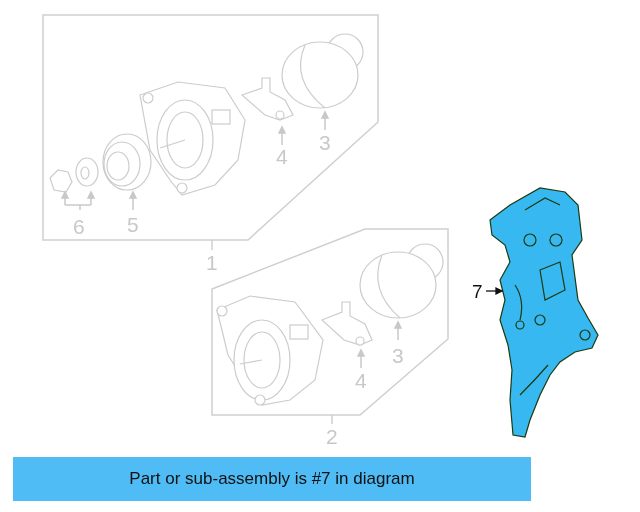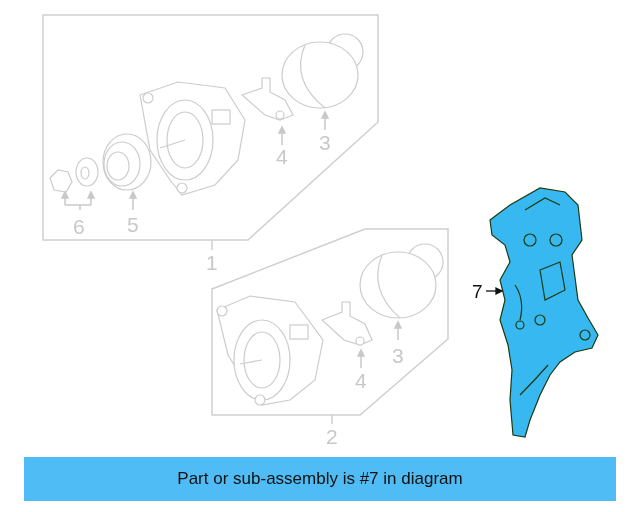--- a/index.html
+++ b/index.html
@@ -1,20 +1,20 @@
 <!DOCTYPE html>
 <html><head>
 <meta charset="utf-8">
 <style>
   html, body { margin: 0; padding: 0; background: #ffffff; }
   body { width: 640px; height: 512px; position: relative; overflow: hidden; font-family: "Liberation Sans", sans-serif; }
   #diagram { position: absolute; left: 0; top: 0; width: 640px; height: 512px; }
   .callout { position: absolute; font-family: "Liberation Sans", sans-serif; font-size: 21px; color: #c8c8c8; line-height: 1; }
   .callout.active { color: #111111; }
-  #banner { position: absolute; left: 24px; top: 457px; width: 592px; height: 44px; background: #4fbcf5;
+  #banner { position: absolute; left: 13px; top: 457px; width: 518px; height: 44px; background: #4fbcf5;
             display: flex; flex-direction: column; align-items: center; justify-content: center; }
   #banner span { font-family: "Liberation Sans", sans-serif; font-size: 17px; color: #111111; line-height: 20px; }
 </style>
 </head>
 <body>
 
 <svg id="diagram" viewBox="0 0 640 512" xmlns="http://www.w3.org/2000/svg">
 
   <g fill="none" stroke="#cfcfcf" stroke-width="1.5">
     <polygon points="43,15 378,15 378,122 248,240 43,240"></polygon>

